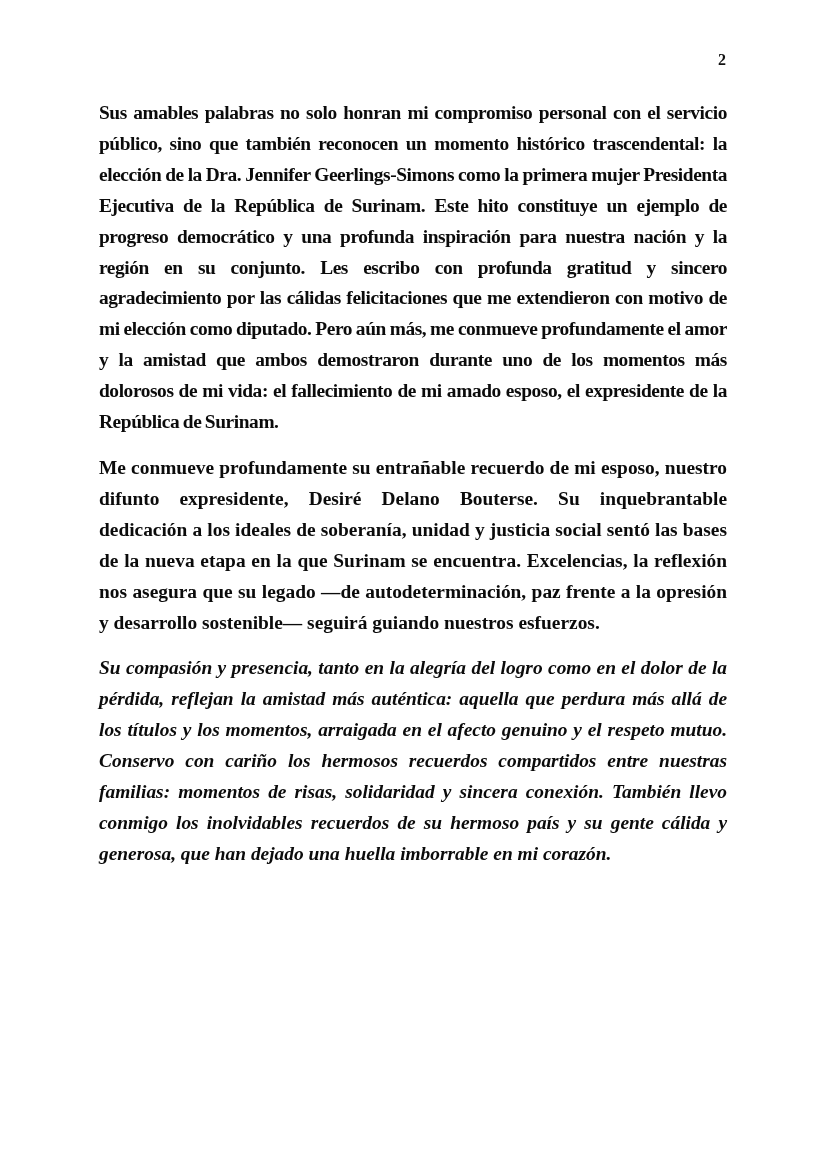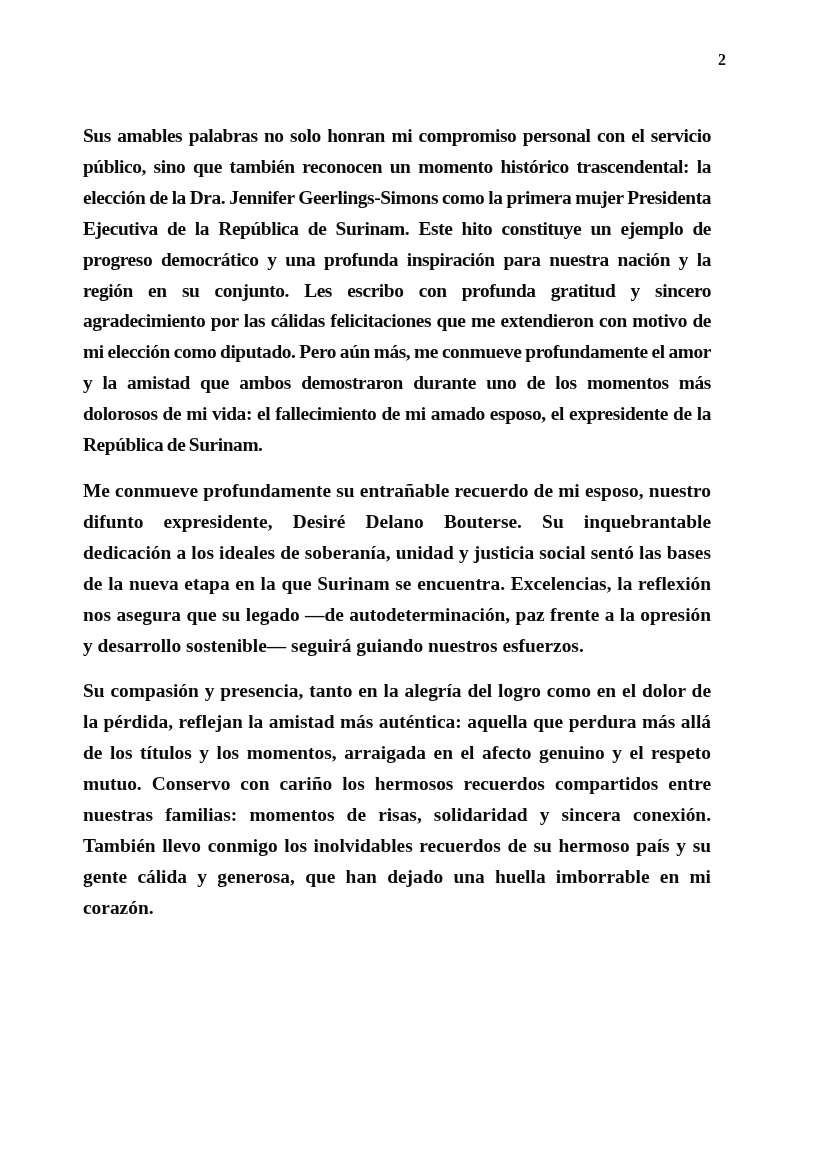--- a/index.html
+++ b/index.html
@@ -27,39 +27,39 @@
     font-size: 16px;
     font-weight: bold;
     line-height: 1;
     color: #111111;
     letter-spacing: 0;
   }
 
   
   .text-column {
     position: absolute;
-    left: 83px;
+    left: 99px;
     top: 98px;
     width: 628px;
-    margin-top: 23px;
   }
 
   .para {
     margin: 0 0 15px 0;
     font-size: 19.4px;
     line-height: 30.9px;
     font-weight: bold;
     text-align: justify;
     text-justify: inter-word;
     color: #0b0b0b;
     -webkit-font-smoothing: antialiased;
   }
 
   .para:last-child {
     margin-bottom: 0;
+    font-style: italic;
   }
 
   .para.very-tight {
     letter-spacing: -0.42px;
     word-spacing: -0.9px;
   }
 </style>
 </head>
 <body>
 

